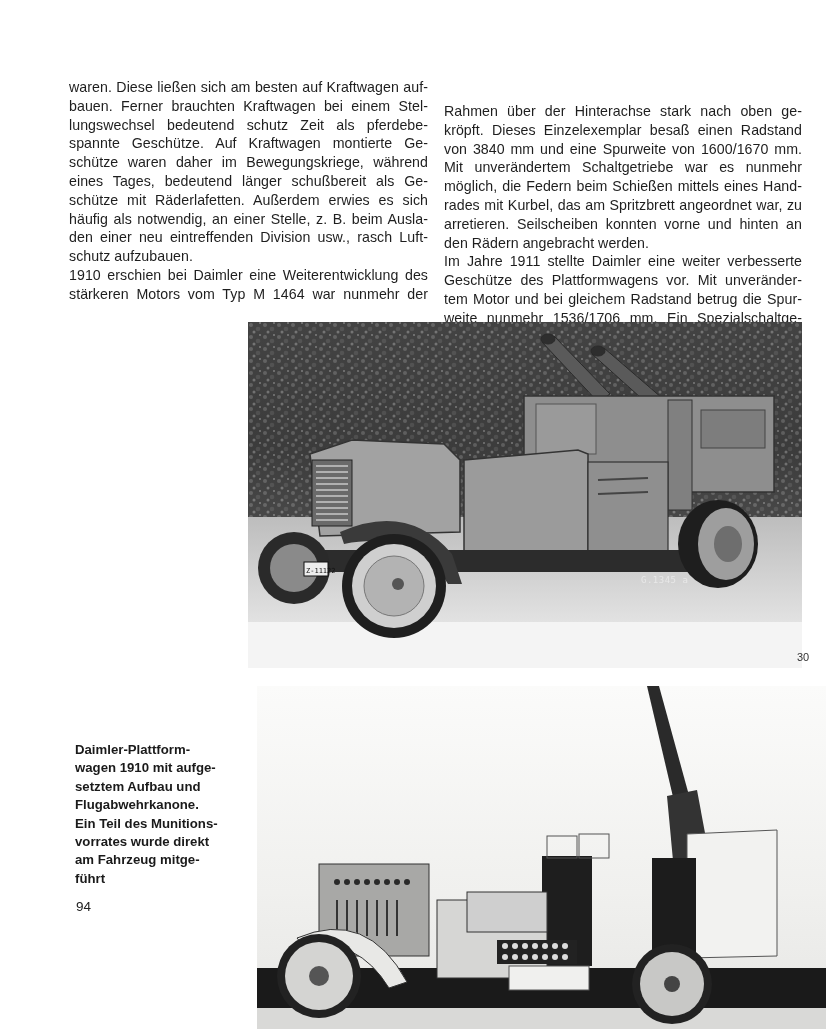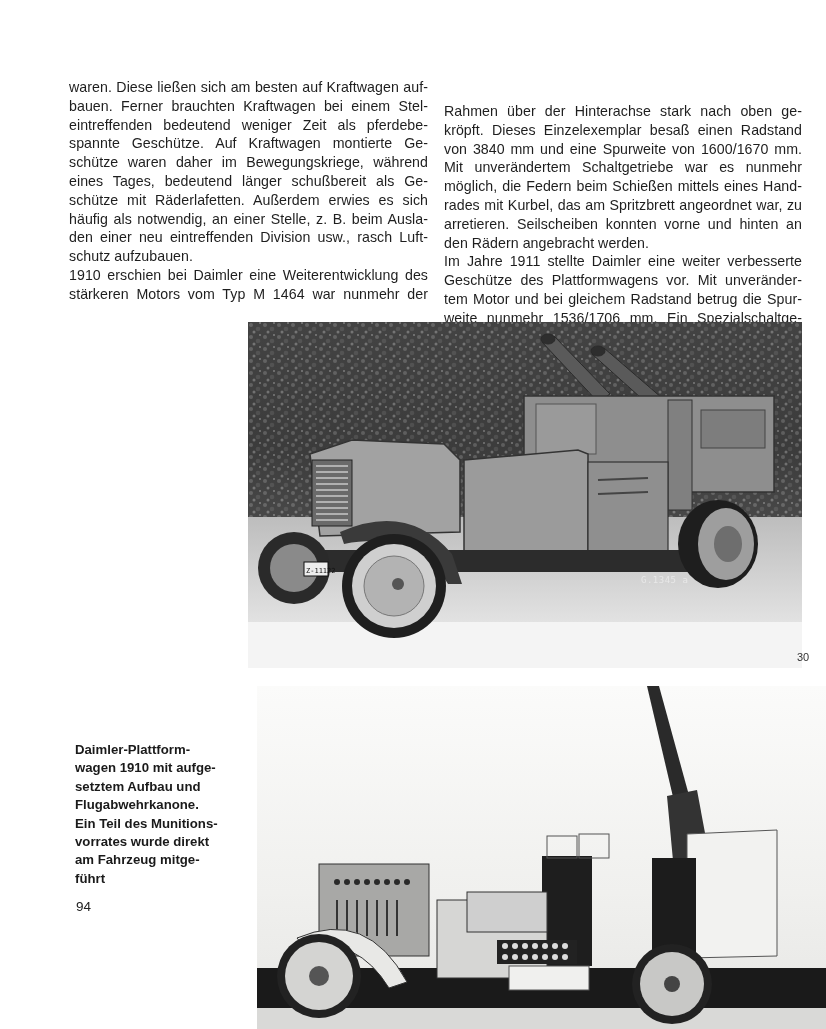--- a/index.html
+++ b/index.html
@@ -74,21 +74,21 @@
       letter-spacing: 0.5px;
       font-family: "DejaVu Sans Mono", monospace;
     }
   </style>
 </head>
 <body>
 
 <div id="col-left" class="col">
   <span class="line">waren. Diese ließen sich am besten auf Kraftwagen auf-</span>
   <span class="line">bauen. Ferner brauchten Kraftwagen bei einem Stel-</span>
-  <span class="line">eintreffenden bedeutend weniger Zeit als pferdebe-</span>
+  <span class="line">lungswechsel bedeutend schutz Zeit als pferdebe-</span>
   <span class="line">spannte Geschütze. Auf Kraftwagen montierte Ge-</span>
   <span class="line">schütze waren daher im Bewegungskriege, während</span>
   <span class="line">eines Tages, bedeutend länger schußbereit als Ge-</span>
   <span class="line">schütze mit Räderlafetten. Außerdem erwies es sich</span>
   <span class="line">häufig als notwendig, an einer Stelle, z. B. beim Ausla-</span>
   <span class="line">den einer neu eintreffenden Division usw., rasch Luft-</span>
   <span class="line last">schutz aufzubauen.</span>
   <span class="line">1910 erschien bei Daimler eine Weiterentwicklung des</span>
   <span class="line">stärkeren Motors vom Typ M 1464 war nunmehr der</span>
 </div>

